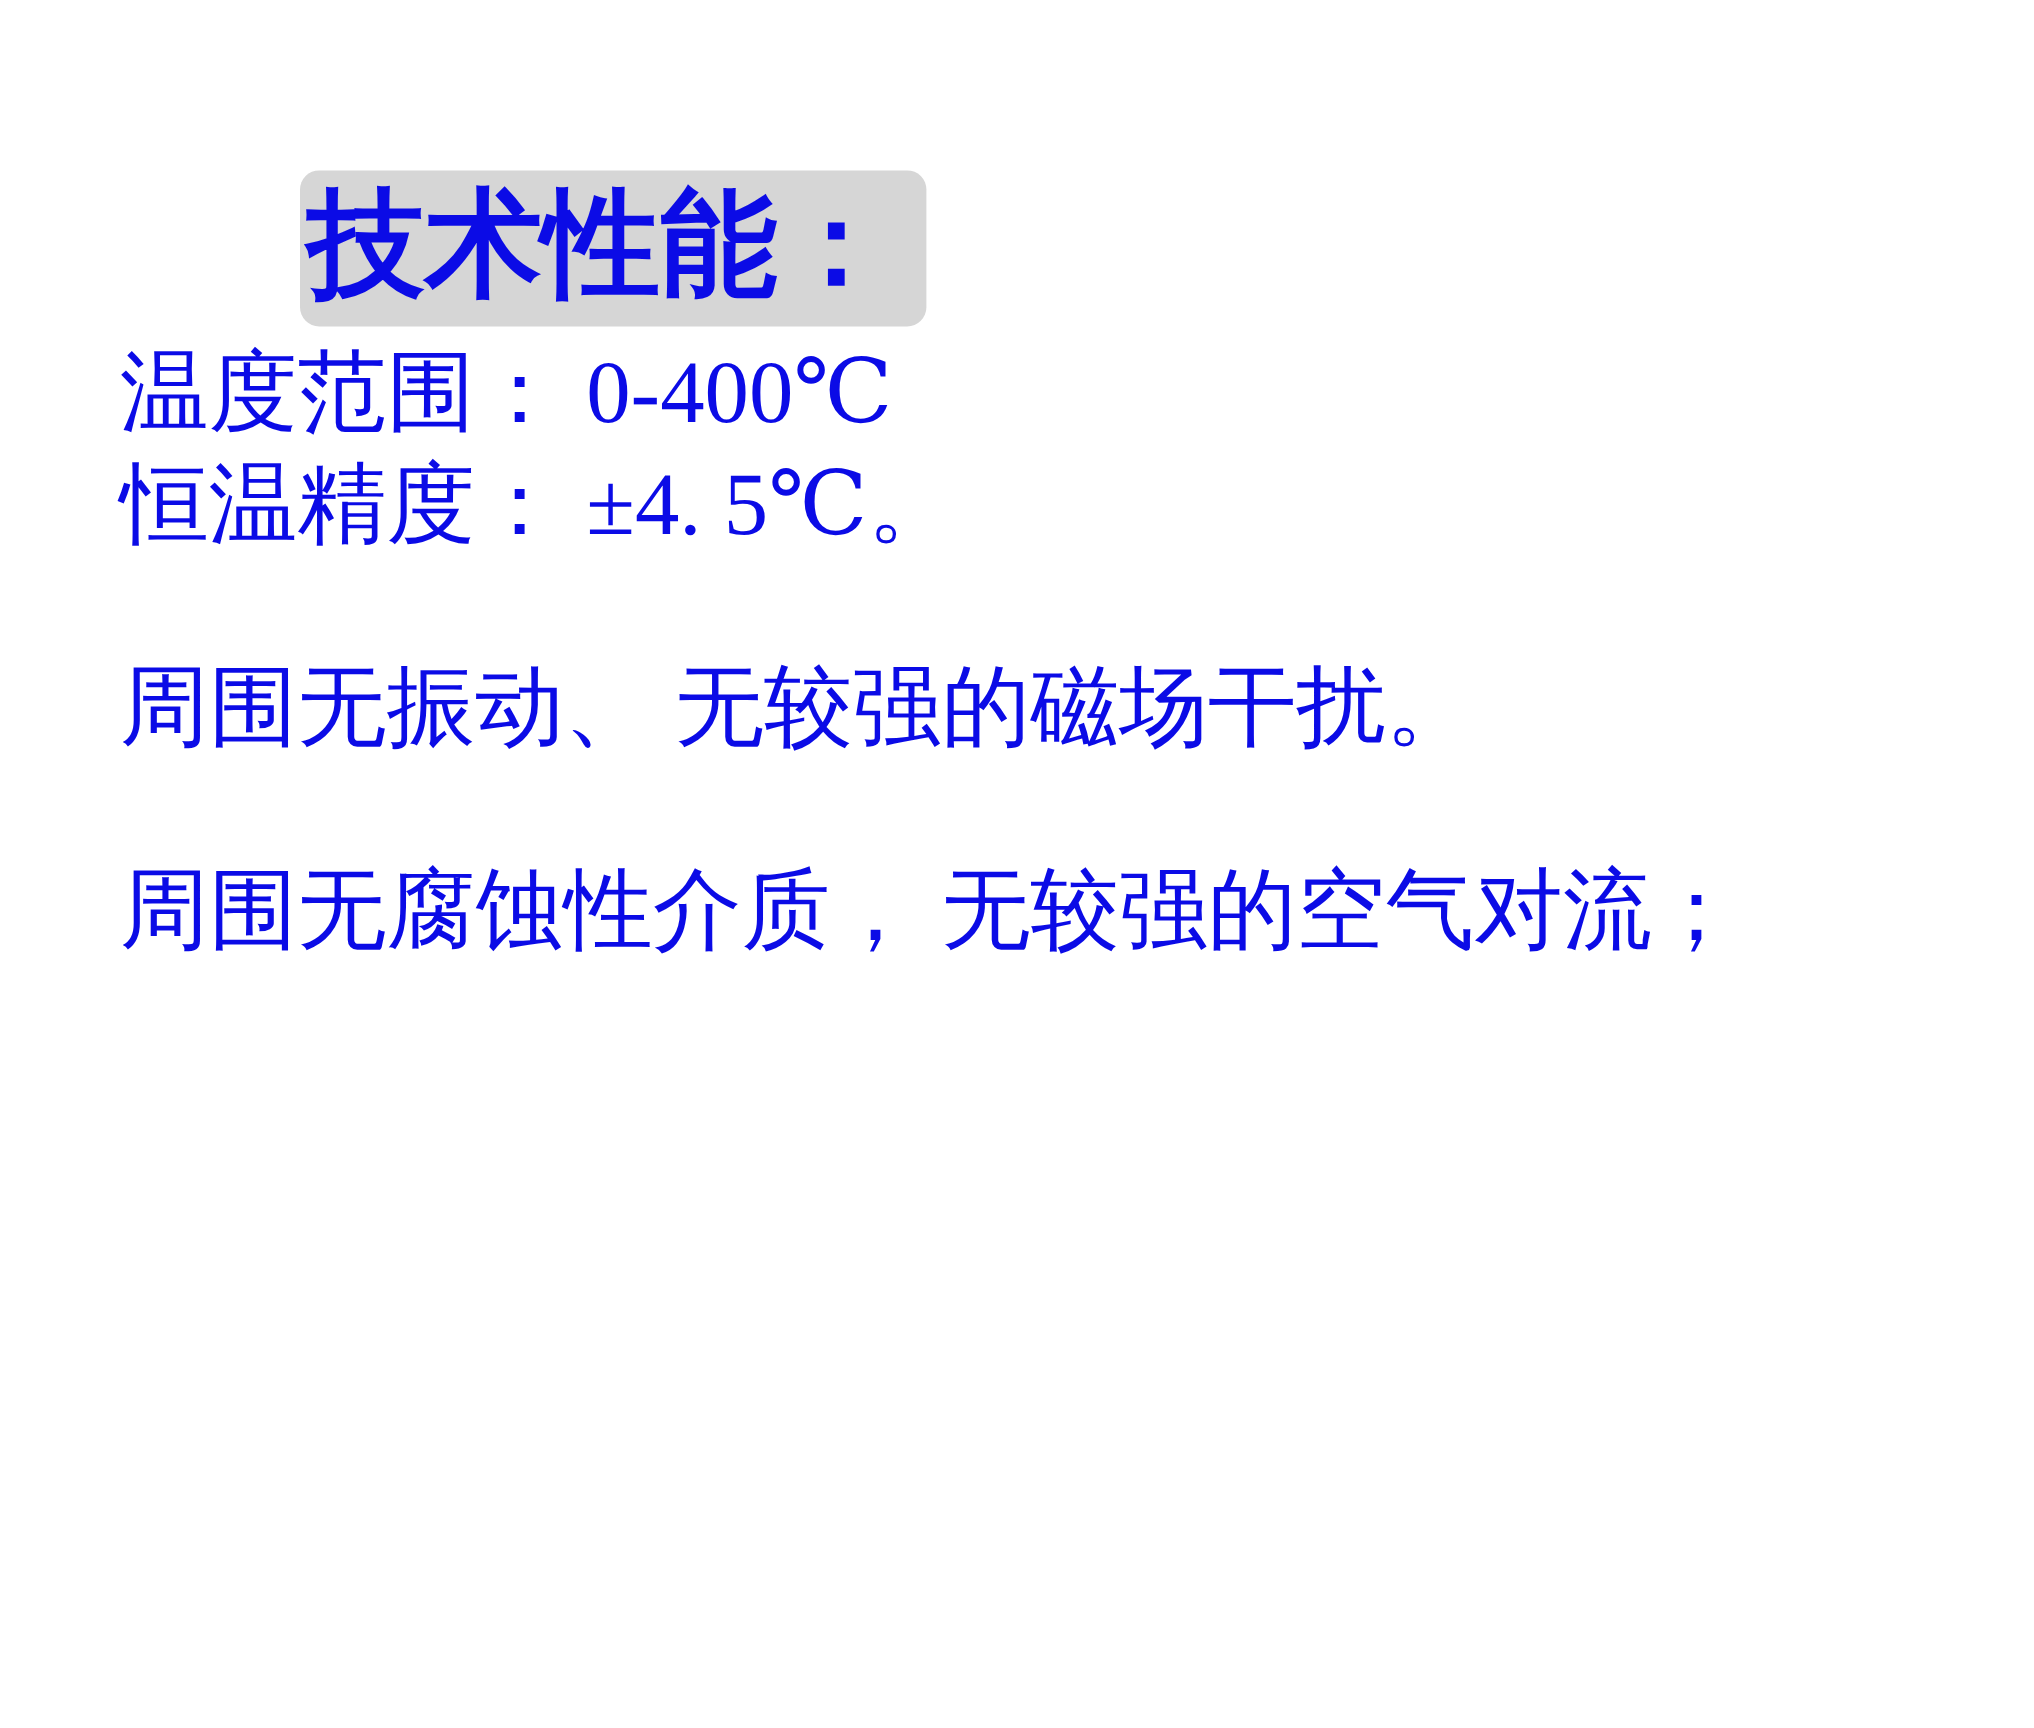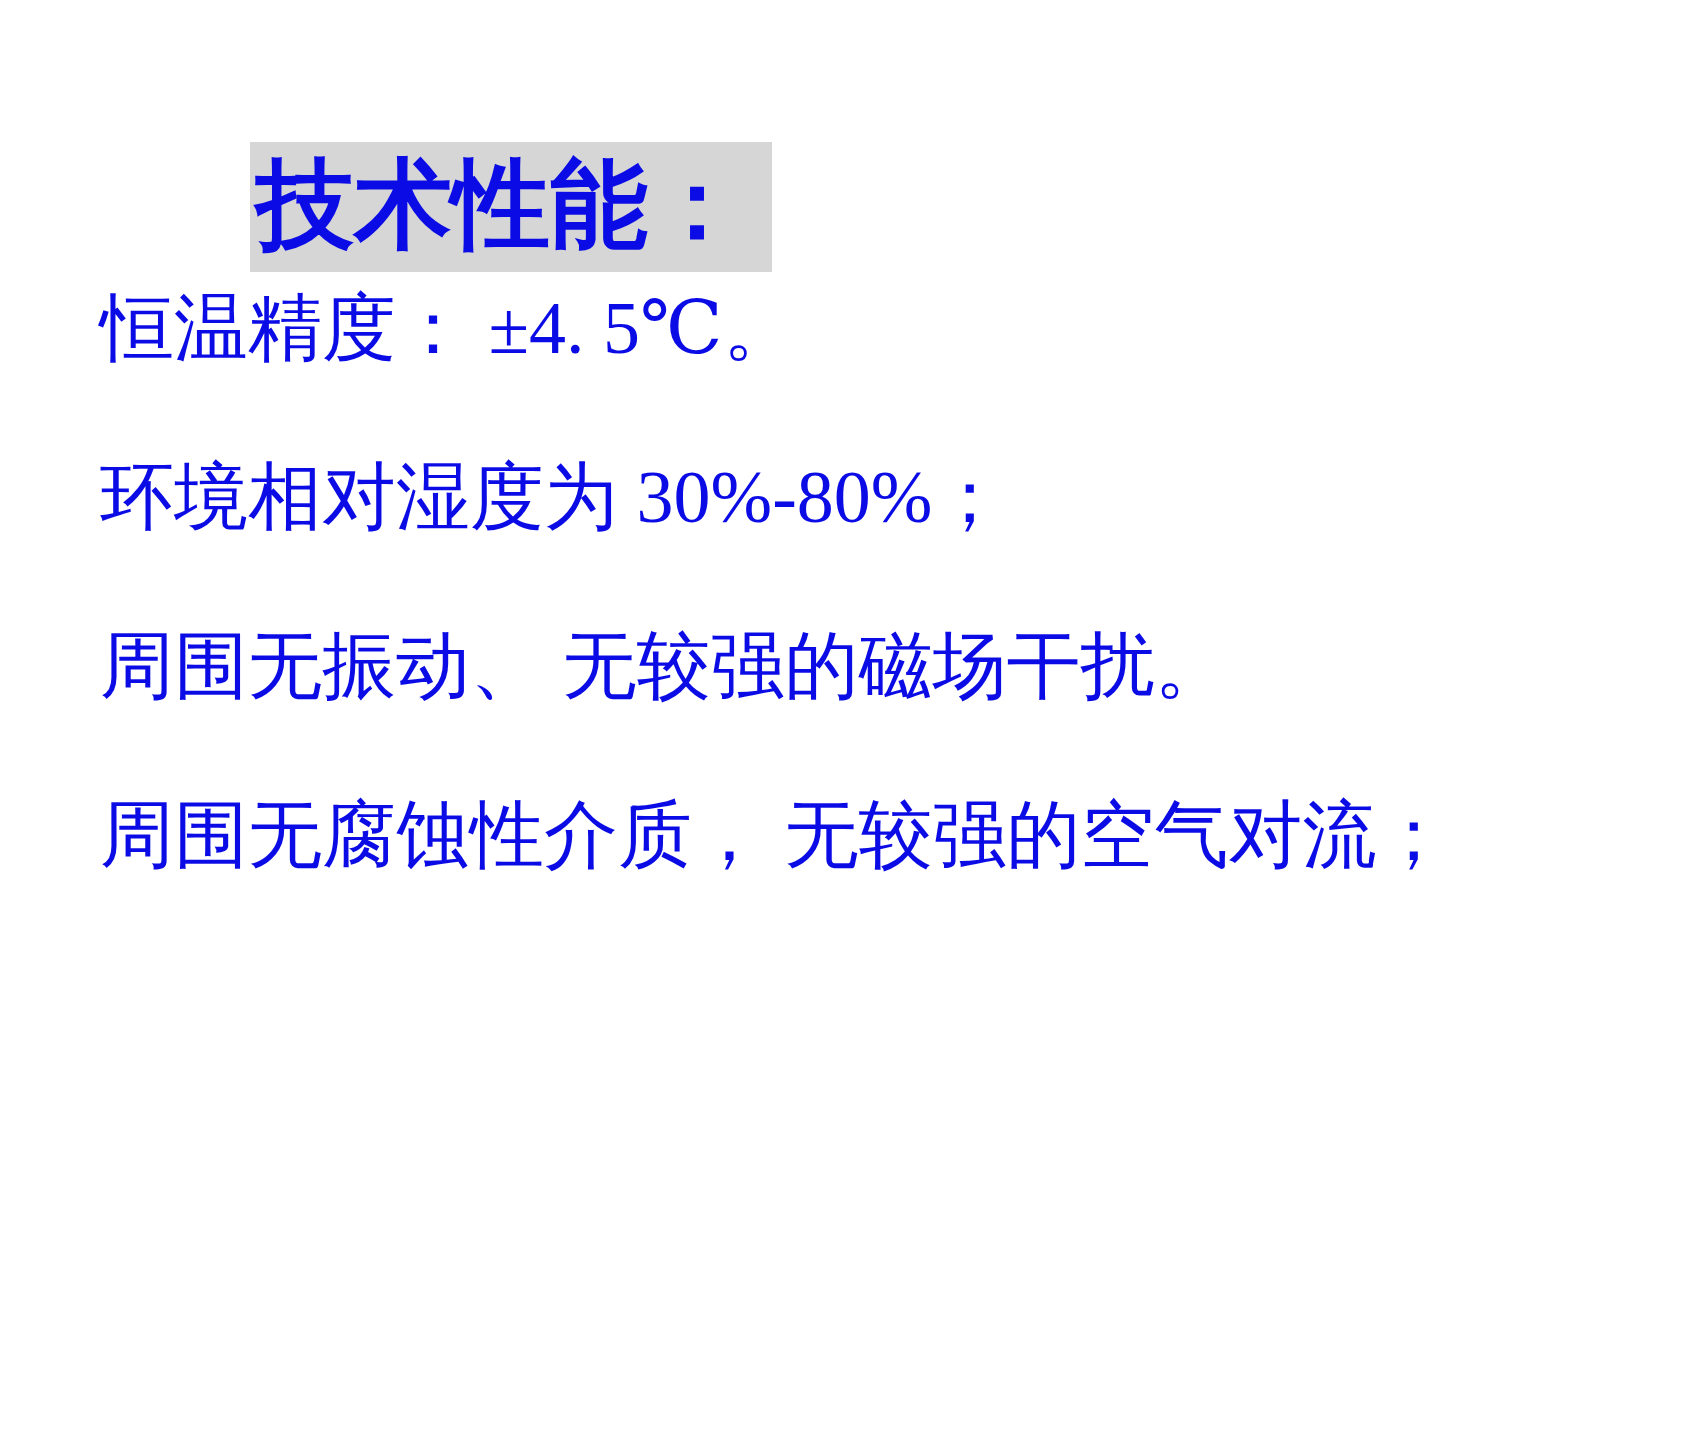--- a/index.html
+++ b/index.html
@@ -27,20 +27,21 @@
   }
   .title-box {
     display: inline-block;
     margin-left: 150px;
     background: var(--title-bg);
     font-size: 98px;
     font-weight: bold;
     line-height: 1;
     padding: 14px 26px 18px 6px;
     white-space: pre;
+    border-radius: 16px;
   }
   .specs {
     margin-top: 14px;
   }
   .line {
     font-size: 74px;
     line-height: 1;
     margin-top: 19px;
     white-space: pre-wrap;
     font-weight: normal;
@@ -50,19 +51,19 @@
   }
 </style>
 </head>
 <body>
 
 <div class="page">
 
   <div class="title-box">技术性能：</div>
 
   <div class="specs">
+    <div class="line">温度范围： 0-400℃</div>
     <div class="line">恒温精度： ±4. 5℃。</div>
-    <div class="line block-gap">环境相对湿度为 30%-80%；</div>
     <div class="line block-gap">周围无振动、 无较强的磁场干扰。</div>
     <div class="line block-gap">周围无腐蚀性介质， 无较强的空气对流；</div>
   </div>
 
 </div>
 
 </body></html>

